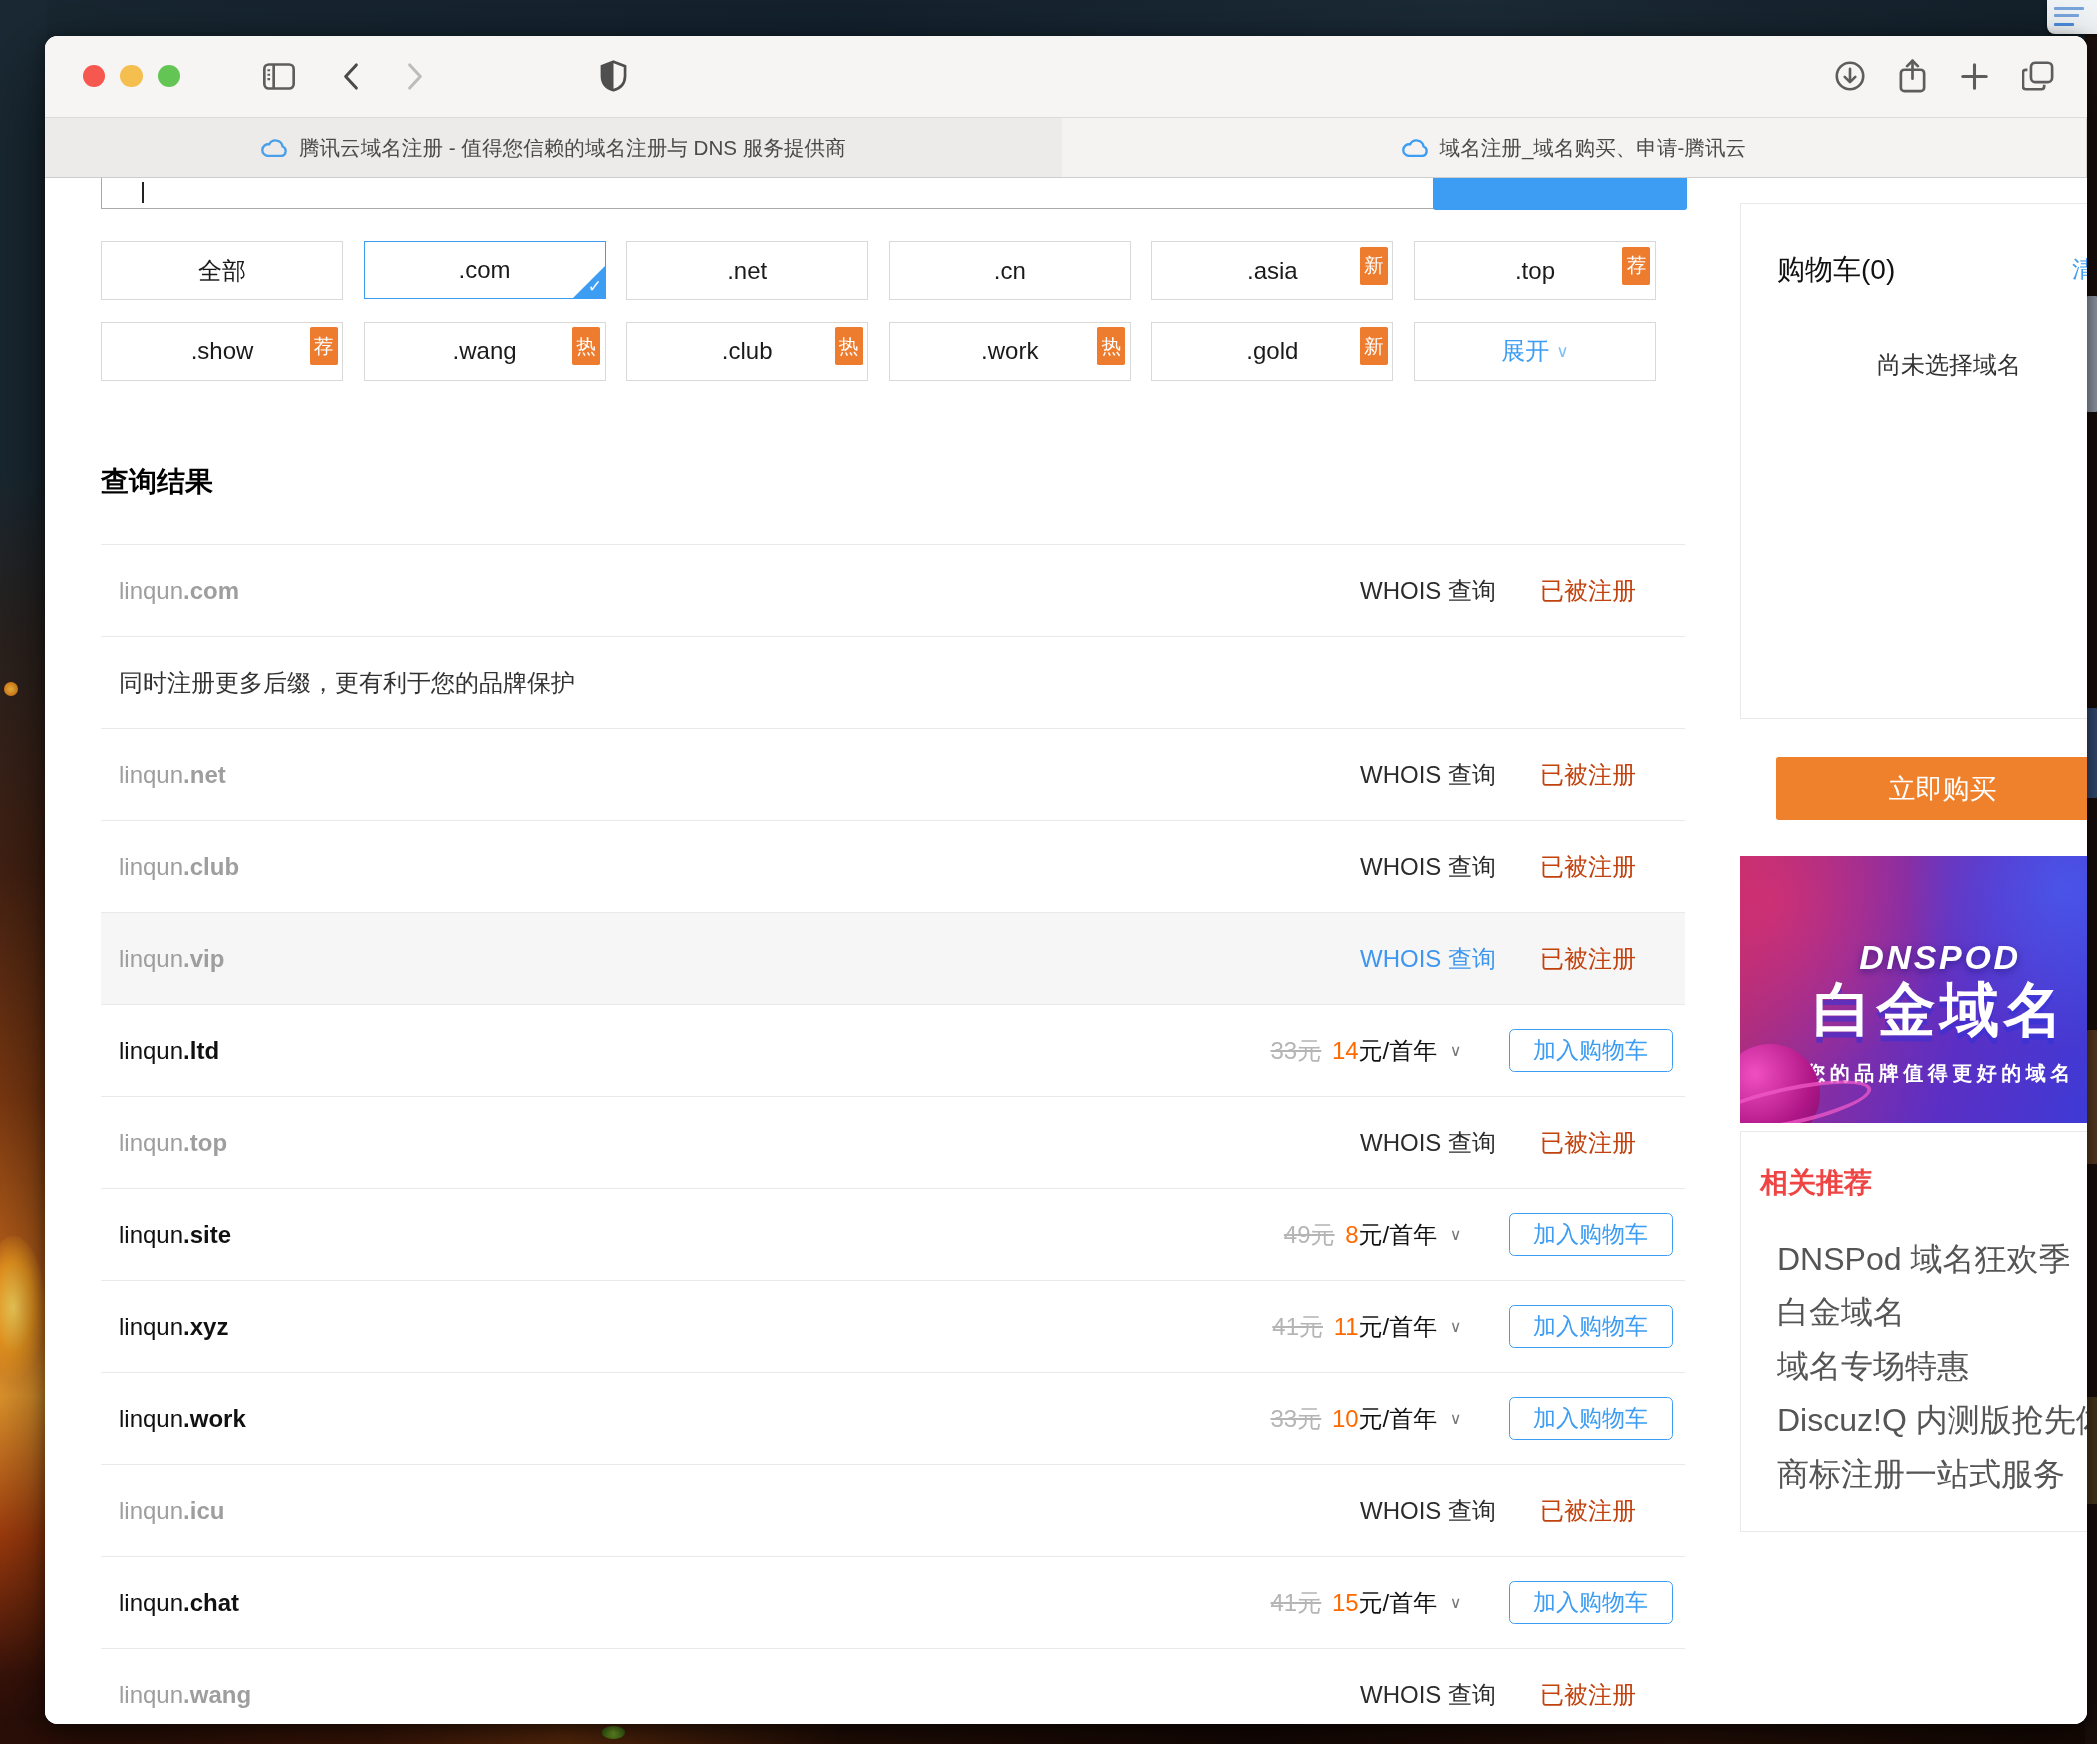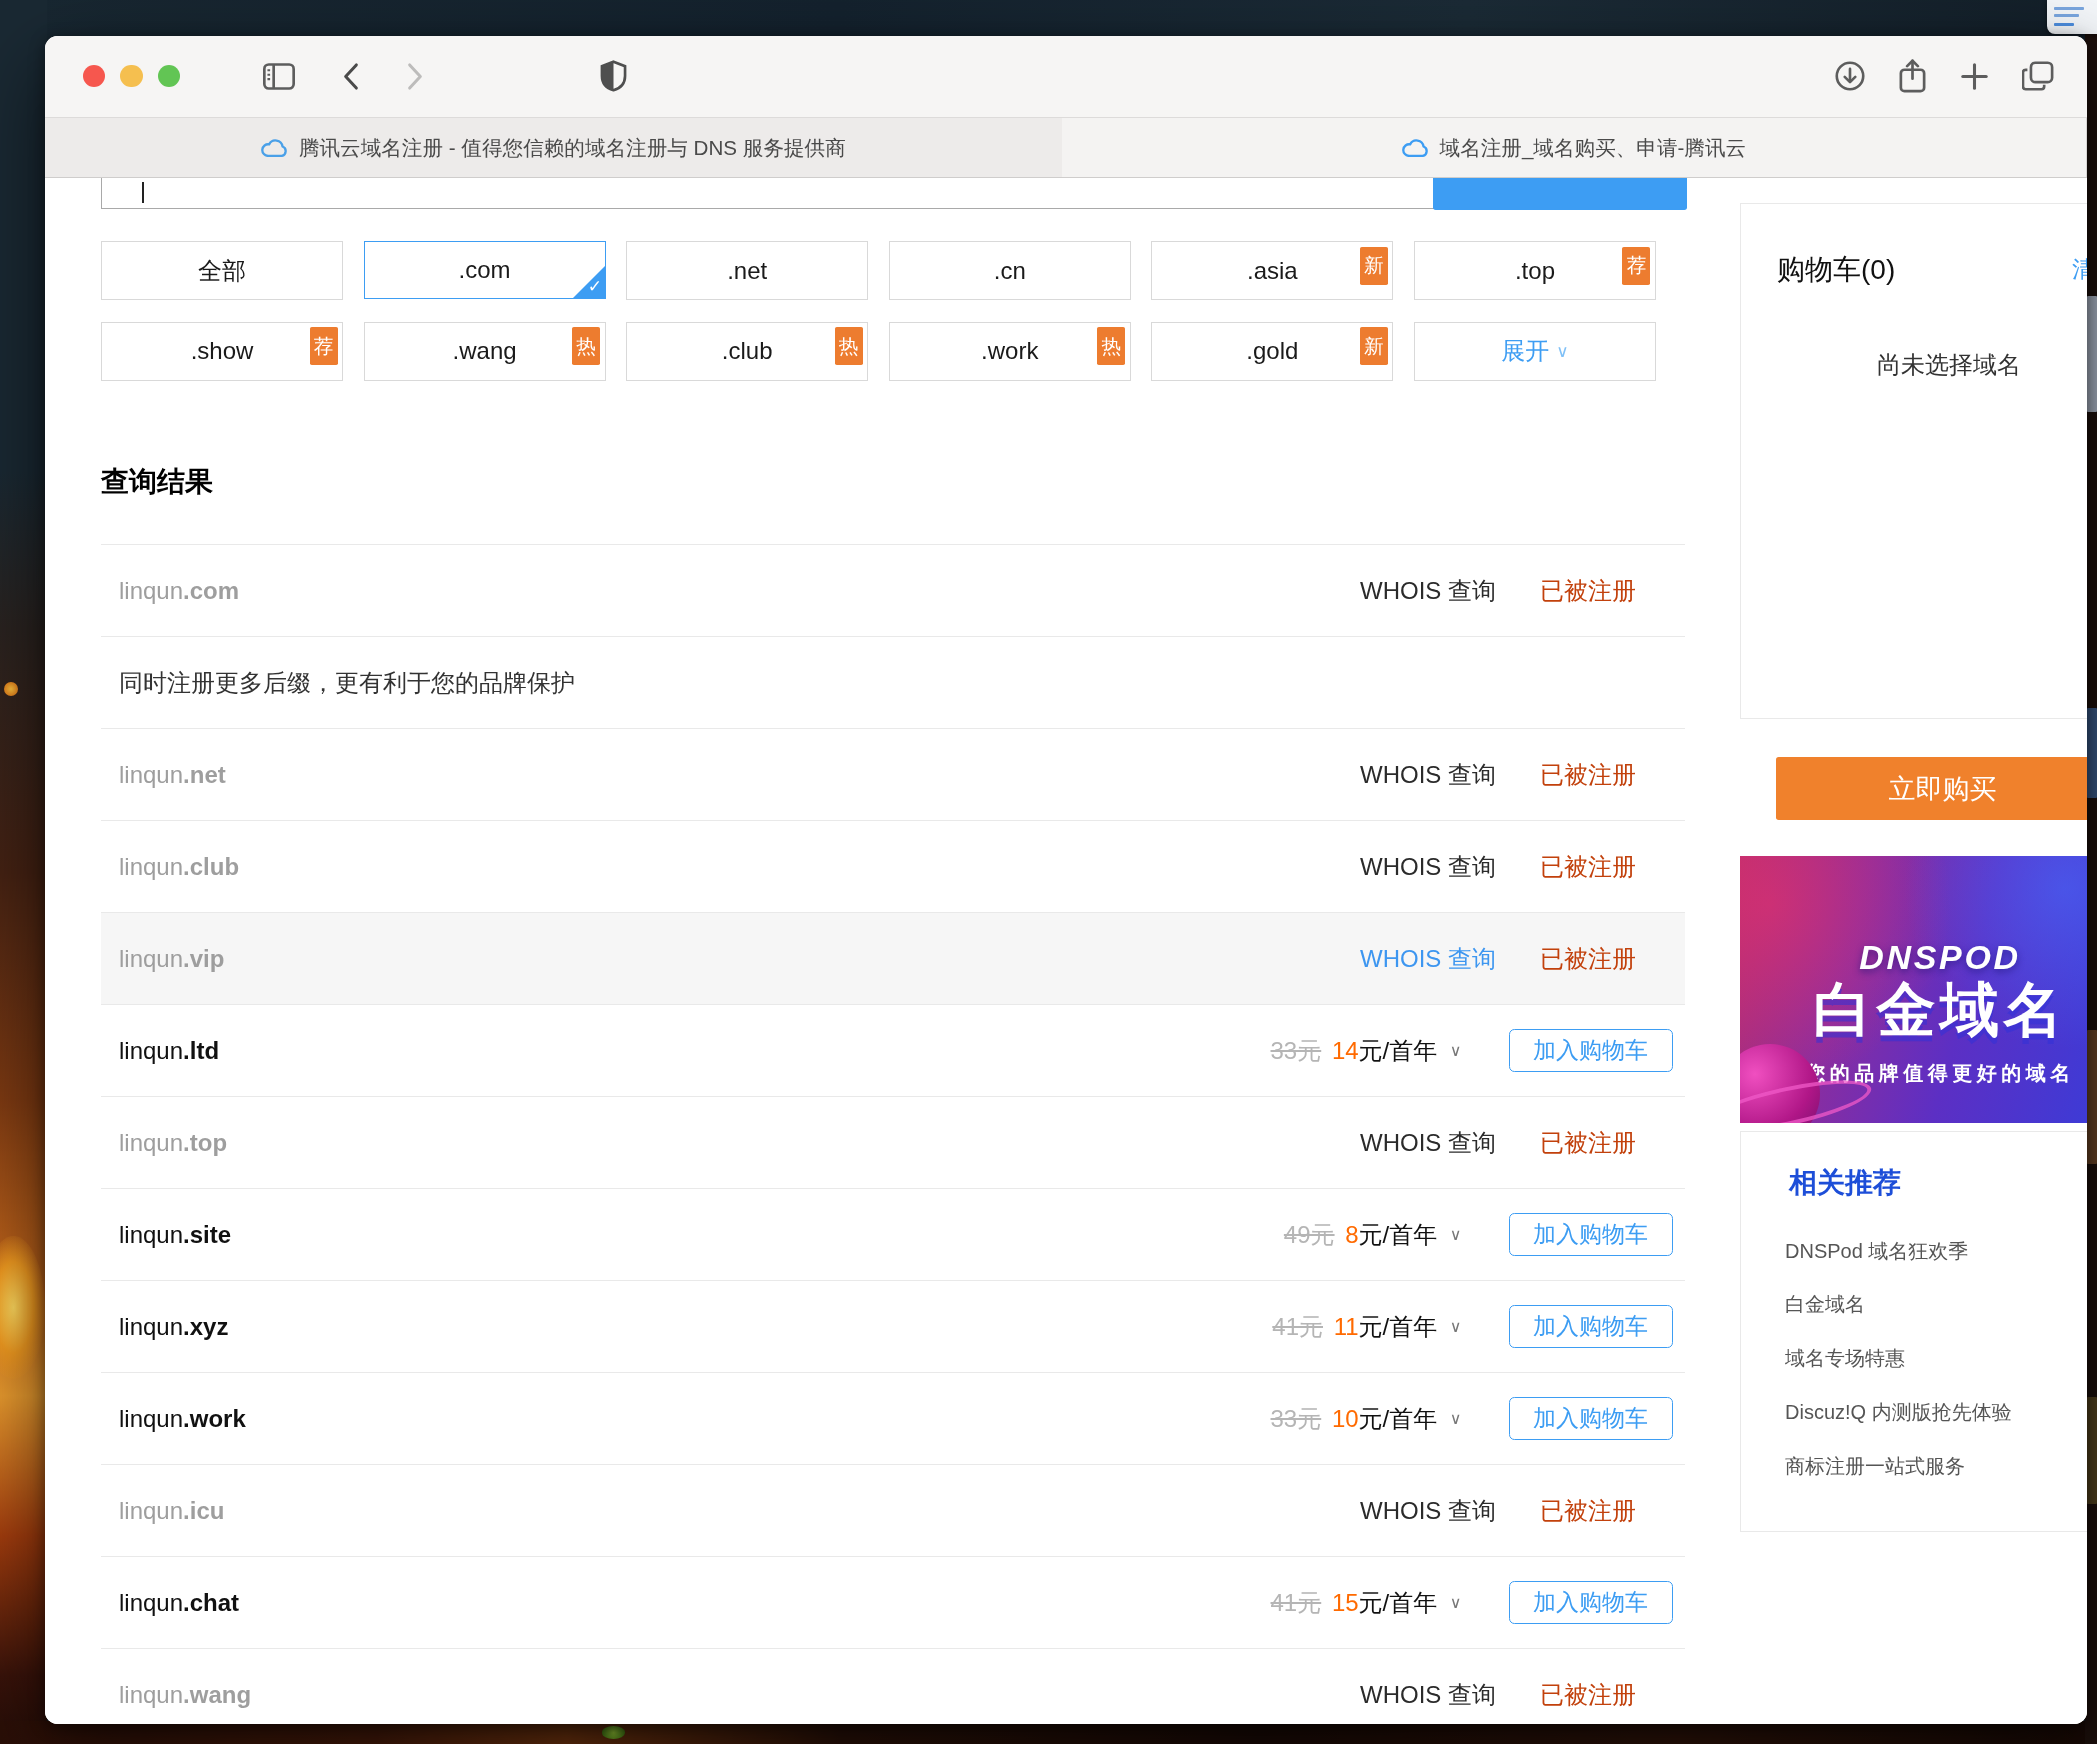--- a/index.html
+++ b/index.html
@@ -106,22 +106,22 @@
   .banner .brand{top:82px;font-size:34px;font-weight:800;font-style:italic;letter-spacing:2.7px;
     text-shadow:0 2.7px 7.2px rgba(30,20,120,.6);}
   .banner .big{top:115px;font-size:59px;font-weight:900;letter-spacing:4.5px;
     text-shadow:0 6.3px 0 rgba(50,50,215,.55);}
   .banner .sub{top:204px;font-size:20px;font-weight:700;letter-spacing:4.5px;text-align:center;}
   .planet{position:absolute;left:-19.7px;top:188px;width:100px;height:100px;border-radius:50%;
     background:radial-gradient(circle at 35% 30%,#f04fc0,#b01687 60%,#6d0f6b);}
   .ring{position:absolute;left:-36px;top:231px;width:161px;height:30px;border:4.5px solid rgba(240,90,200,.75);
     border-radius:50%;transform:rotate(-12deg);}
   .recs{position:absolute;left:1695px;top:953px;width:369px;height:401px;border:0.9px solid #e9e9e9;box-sizing:border-box;background:#fff;}
-  .recs-title{position:absolute;left:48px;top:32px;font-size:28px;font-weight:600;color:#1d4ed8;}
-  .rec-link{position:absolute;left:44px;font-size:20px;color:#555;white-space:nowrap;cursor:pointer;}
+  .recs-title{position:absolute;left:19px;top:32px;font-size:28px;font-weight:600;color:#ef4444;}
+  .rec-link{position:absolute;left:36px;font-size:32px;color:#555;white-space:nowrap;cursor:pointer;}
 
   svg{display:block;}
 </style>
 </head>
 <body>
 
 <div class="bg-top"></div>
 <div class="bg-left">
   <span class="dot"></span>
   <span class="glow"></span>

